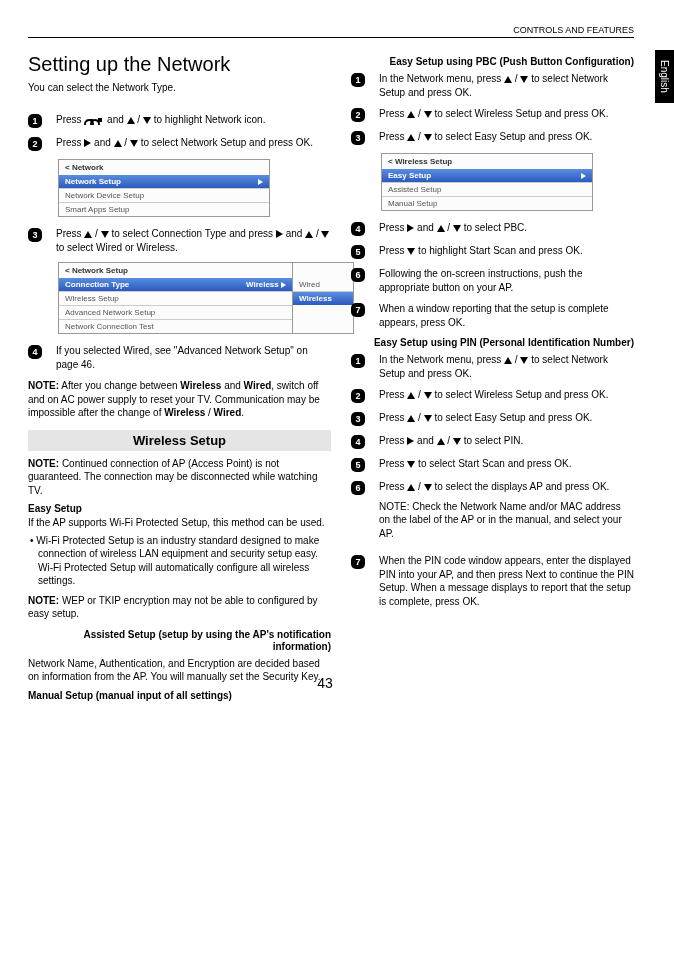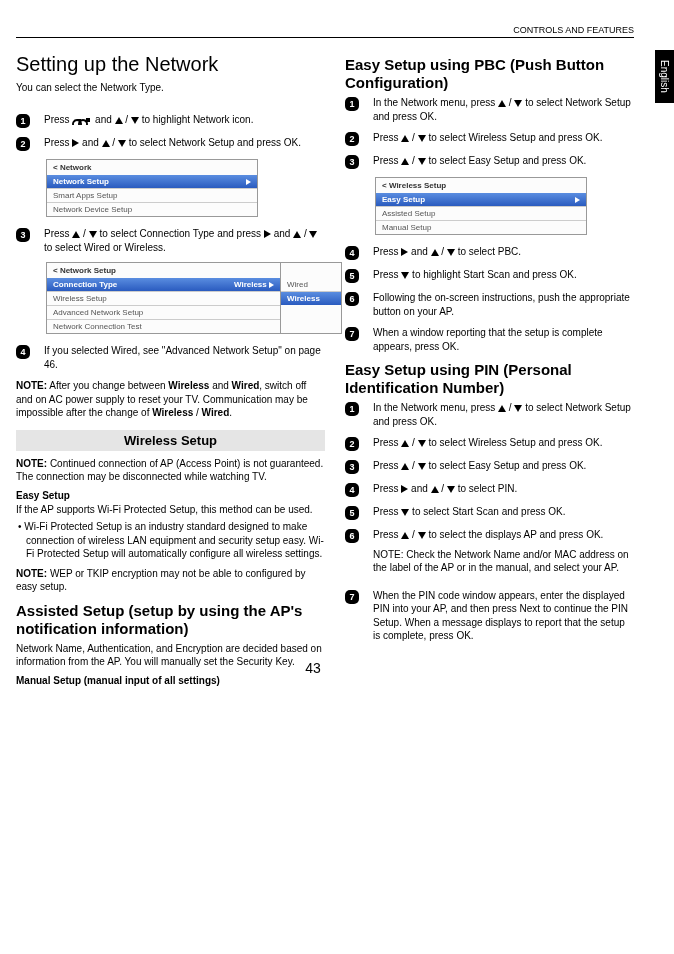--- a/index.html
+++ b/index.html
@@ -7,21 +7,21 @@
     padding: 0;
     font-family: Arial, Helvetica, sans-serif;
     font-size: 10px;
     color: #000;
     width: 674px;
     height: 954px;
     position: relative;
     background: #fff;
   }
   .page {
-    padding: 25px 40px 20px 16px;
+    padding: 25px 40px 20px 28px;
     position: relative;
   }
   .header-line {
     font-size: 9px;
     text-align: right;
     border-bottom: 1px solid #000;
     padding-bottom: 2px;
     margin-bottom: 10px;
   }
   .side-tab {
@@ -84,23 +84,24 @@
   .section-band {
     background: #e5e5e5;
     text-align: center;
     font-weight: bold;
     font-size: 13px;
     padding: 3px 0;
     margin: 10px 0 6px 0;
   }
   .sub-h {
     font-weight: bold;
-    font-size: 15px;
+    font-size: 10px;
     margin: 8px 0 4px 0;
     line-height: 1.2;
+    text-align: right;
   }
   .sub-h2 {
     font-weight: bold;
     font-size: 10px;
     margin: 6px 0 2px 0;
   }
   .body-text {
     font-size: 10px;
     line-height: 1.35;
     margin-bottom: 4px;
@@ -185,22 +186,22 @@
           <span>Press </span><span class="tri-right"></span><span> and </span><span class="tri-up"></span> / <span class="tri-down"></span><span> to select </span><b>Network Setup</b><span> and press </span><b>OK</b><span>.</span>
         </div>
       </div>
 
       <div class="menu-box">
         <div class="menu-title">&lt; Network</div>
         <div class="menu-row hl">
             <span>Network Setup</span>
             <span class="tri-right-sm"></span>
           </div>
+        <div class="menu-row">Network Device Setup</div>
         <div class="menu-row">Smart Apps Setup</div>
-        <div class="menu-row">Network Device Setup</div>
       </div>
 
       <div class="step">
         <div class="bubble">3</div>
         <div class="step-text">
           <span>Press </span><span class="tri-up"></span> / <span class="tri-down"></span><span> to select </span><b>Connection Type</b><span> and press </span><span class="tri-right"></span><span> and </span><span class="tri-up"></span> / <span class="tri-down"></span><span> to select </span><b>Wired</b><span> or </span><b>Wireless</b><span>.</span>
         </div>
       </div>
 
       <div class="menu-box double">

